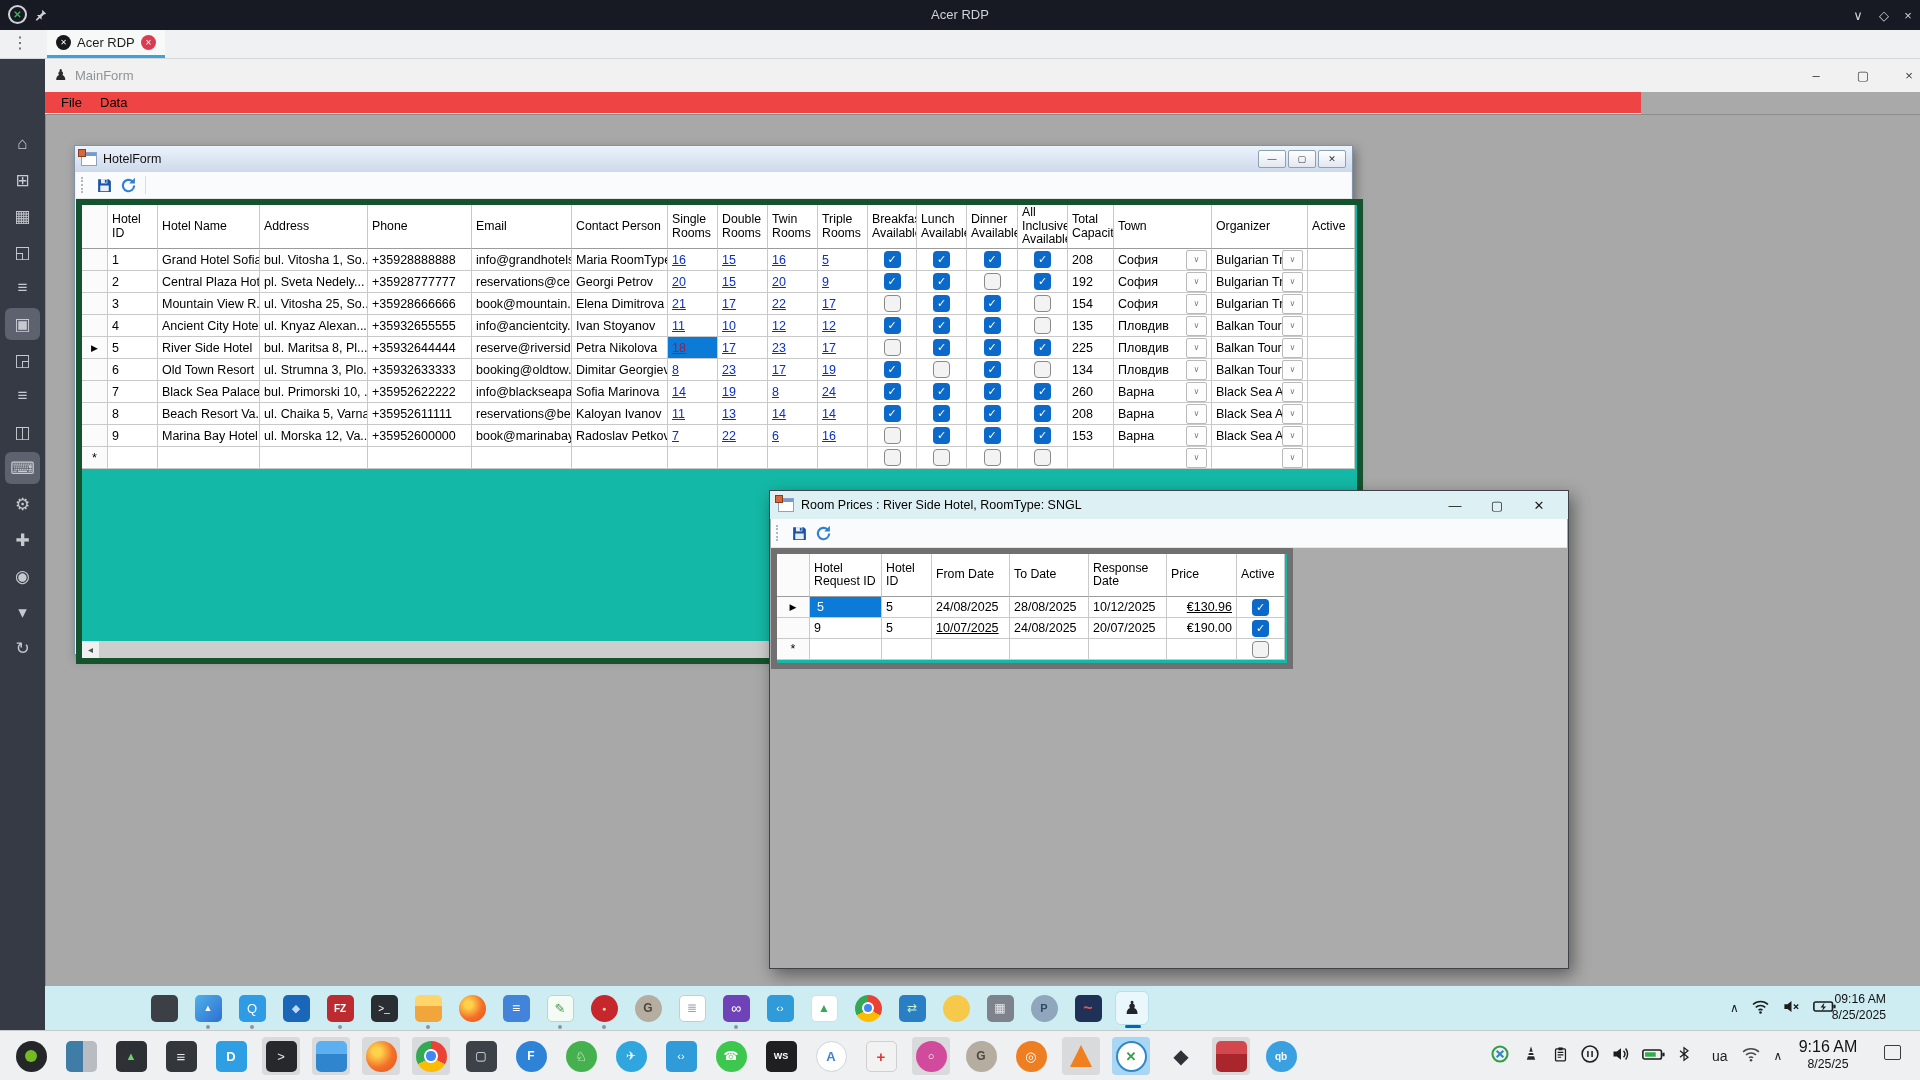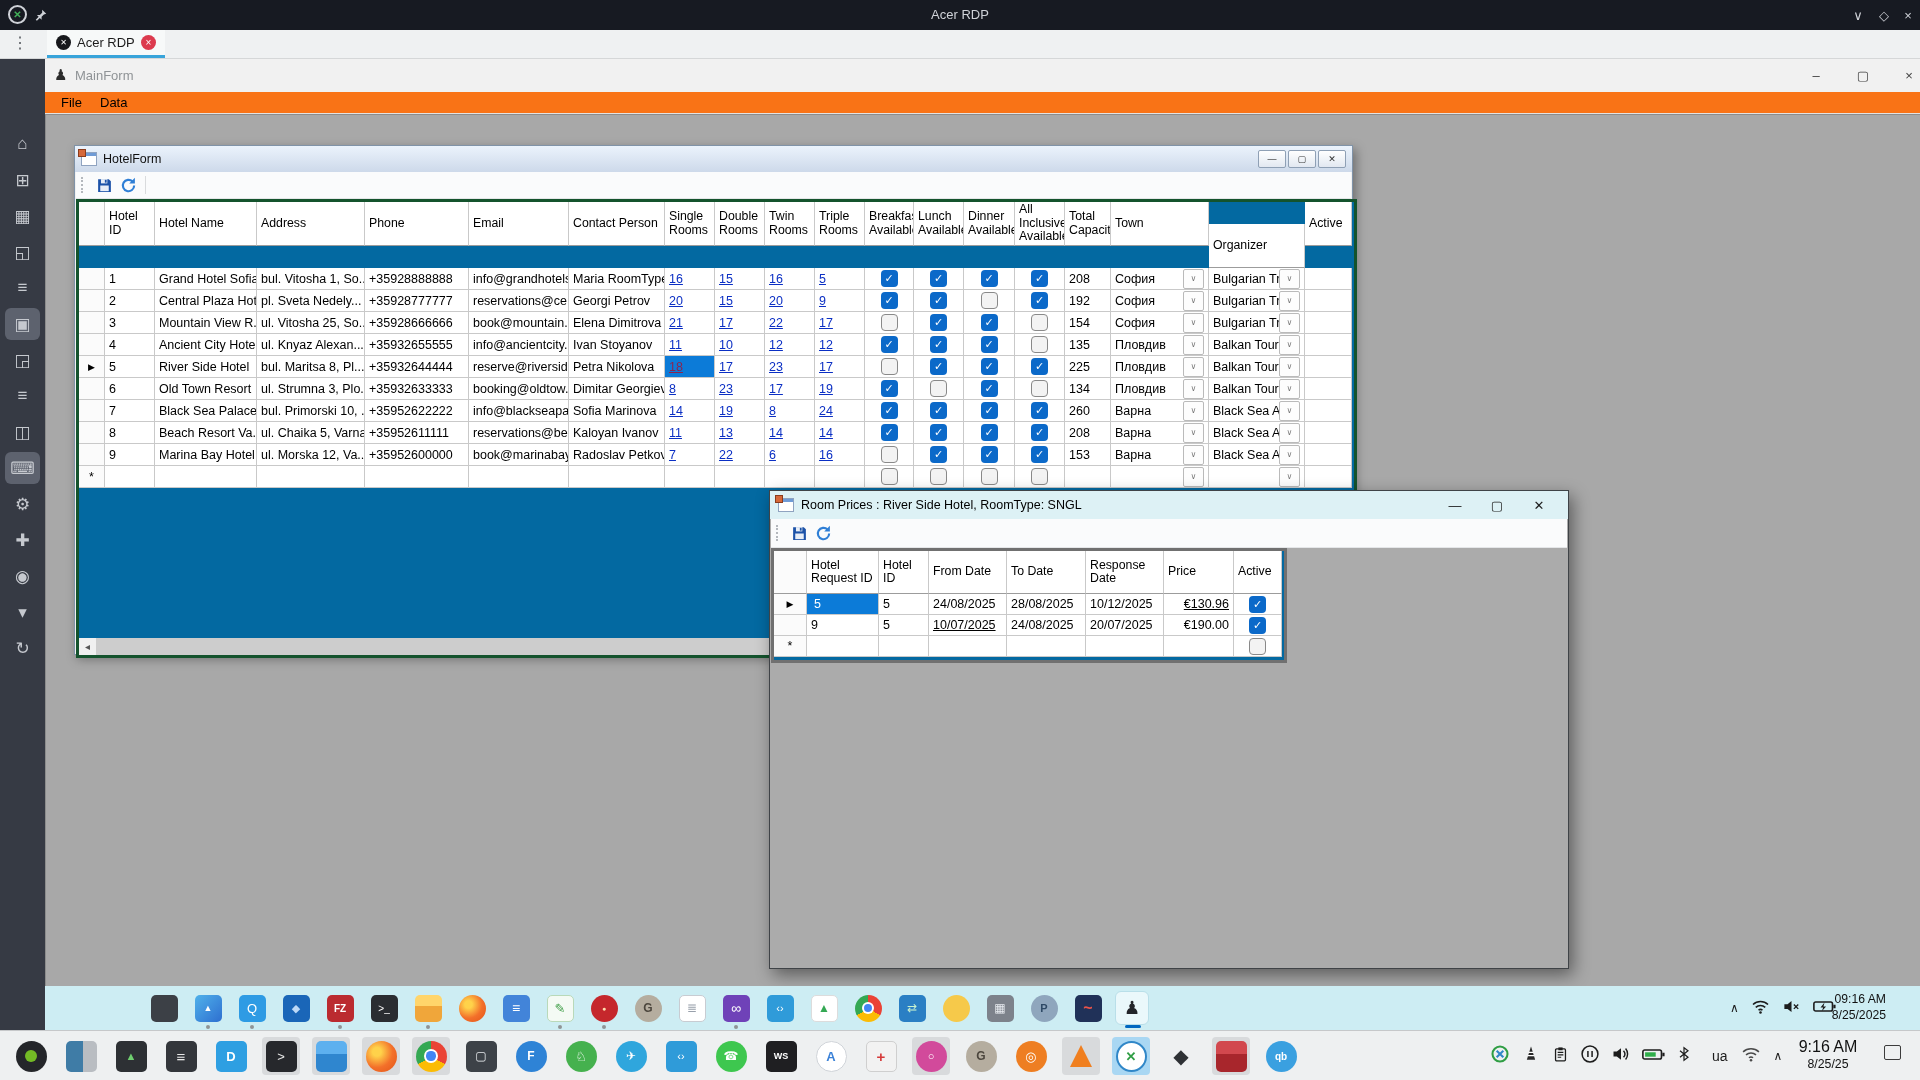--- a/index.html
+++ b/index.html
@@ -18,21 +18,21 @@
   .tab-close{width:15px;height:15px;border-radius:50%;background:#dc3a4e;color:#fff;font-size:10px;display:flex;align-items:center;justify-content:center}
   .sidebar{position:absolute;left:0;top:59px;width:45px;height:971px;background:#363a44}
   .sb-ic{position:absolute;left:0;width:45px;height:32px;display:flex;align-items:center;justify-content:center;color:#c6c9cf;font-size:17px}
   .sb-ic.sel{left:5px;width:35px;background:#5d626e;border-radius:6px}
 
   
   .mf-titlebar{position:absolute;left:45px;top:59px;width:1875px;height:33px;background:#f1f1f1}
   .mf-ico{position:absolute;left:9px;top:7px;font-size:15px;color:#2b2b2b}
   .mf-title{position:absolute;left:30px;top:0;height:33px;line-height:33px;font-size:13px;color:#8f9396}
   .mf-btn{position:absolute;top:0;width:40px;height:33px;display:flex;align-items:center;justify-content:center;font-size:13px;color:#3f3f3f}
-  .menubar{position:absolute;left:45px;top:92px;width:1875px;height:22px;background:#f97316;border-bottom:1px solid #e3e3e3;box-sizing:border-box}
+  .menubar{position:absolute;left:45px;top:92px;width:1596px;height:22px;background:#ef4444;border-bottom:1px solid #e3e3e3;box-sizing:border-box}
   .menu-item{position:absolute;top:0;height:22px;line-height:22px;font-size:13px;color:#000;padding:0 7px}
   .mdi{position:absolute;left:45px;top:114px;width:1875px;height:872px;background:#a8a8a8;border-top:1px solid #8c8c8c;border-left:1px solid #8c8c8c;box-sizing:border-box}
 
   
   .win7{position:absolute;background:#f0f0f0;border:1px solid #8093a8;box-shadow:3px 4px 10px rgba(0,0,0,.35)}
   .w7-title{position:absolute;left:0;top:0;right:0;height:26px;background:linear-gradient(#ebf3fc,#cdd9ea);display:flex;align-items:center;padding:0 6px;font-size:12.5px;color:#101010;gap:6px;box-sizing:border-box}
   .w7-btns{margin-left:auto;display:flex;gap:2px}
   .w7btn{width:26px;height:16px;border:1px solid #8fa0b5;border-radius:2px;background:linear-gradient(#ffffff,#e2e8f1);display:flex;align-items:center;justify-content:center;font-size:9px;color:#333}
   .form-ic{width:14px;height:12px;background:#fff;border:1px solid #8fa3c0;position:relative;flex:none}
   .form-ic::before{content:'';position:absolute;left:0;right:0;top:0;height:3px;background:#6f9bd6}
@@ -44,21 +44,21 @@
   .w11-btns{margin-left:auto;display:flex}
   .w11btn{width:42px;height:28px;display:flex;align-items:center;justify-content:center;font-size:13px;color:#1c1c1c}
 
   
   .toolstrip{position:absolute;left:1px;right:1px;height:27px;background:#fafbfc;border-bottom:1px solid #e4e6e8;display:flex;align-items:center;box-sizing:border-box}
   .grip{width:2px;height:16px;border-left:2px dotted #b4b8bd;margin:0 7px 0 5px}
   .ts-btn{width:24px;height:23px;display:flex;align-items:center;justify-content:center;border-radius:3px}
   .ts-sep{width:1px;height:18px;background:#d9dbdd;margin-left:5px}
 
   
-  .dgv{position:absolute;background:#0369a1;border:3px solid #14532d;overflow:hidden;box-sizing:content-box}
+  .dgv{position:absolute;background:#14b8a6;border:6px solid #14532d;overflow:hidden;box-sizing:content-box}
   .g-row{display:flex}
   .g-cell{background:#fff;border-right:1px solid #c9c9c9;border-bottom:1px solid #c9c9c9;box-sizing:border-box;height:22px;font-size:12.5px;color:#000;display:flex;align-items:center;padding:0 4px;overflow:hidden;white-space:nowrap;flex:none}
   .g-h{height:44px;border-bottom:1px solid #9c9c9c;white-space:normal;line-height:13.5px;font-size:12.3px;overflow:hidden}
   .g-rh{background:#fbfbfb;justify-content:center;padding:0}
   .g-arrow{color:#000;font-size:9px}
   .g-link{color:#0b2fc4;text-decoration:underline}
   .sel-cell{background:#0c7bd8}
   .sel-cell .g-link{color:#8a2550}
   .sel-txt{background:#0c7bd8;color:#fff}
   .g-center{justify-content:center}
@@ -204,21 +204,21 @@
         <div class="g-cell g-h" style="width: 50px; height: 44px;">Single Rooms</div>
         <div class="g-cell g-h" style="width: 50px; height: 44px;">Double Rooms</div>
         <div class="g-cell g-h" style="width: 50px; height: 44px;">Twin Rooms</div>
         <div class="g-cell g-h" style="width: 50px; height: 44px;">Triple Rooms</div>
         <div class="g-cell g-h" style="width: 49px; height: 44px;">Breakfast Available</div>
         <div class="g-cell g-h" style="width: 50px; height: 44px;">Lunch Available</div>
         <div class="g-cell g-h" style="width: 51px; height: 44px;">Dinner Available</div>
         <div class="g-cell g-h" style="width: 50px; height: 44px;">All Inclusive Available</div>
         <div class="g-cell g-h" style="width: 46px; height: 44px;">Total Capacity</div>
         <div class="g-cell g-h" style="width: 98px; height: 44px;">Town</div>
-        <div class="g-cell g-h" style="width: 96px; height: 44px; margin-top: 22px;">Organizer</div>
+        <div class="g-cell g-h" style="width: 96px; height: 44px;">Organizer</div>
         <div class="g-cell g-h" style="width: 47px; height: 44px;">Active</div>
       </div>
       <div class="g-row">
         <div class="g-cell g-rh" style="width: 26px; height: 22px;"></div>
         <div class="g-cell" style="width: 50px; height: 22px;">
           <div>1</div>
         </div>
         <div class="g-cell" style="width: 102px; height: 22px;">
           <div>Grand Hotel Sofia</div>
         </div>

